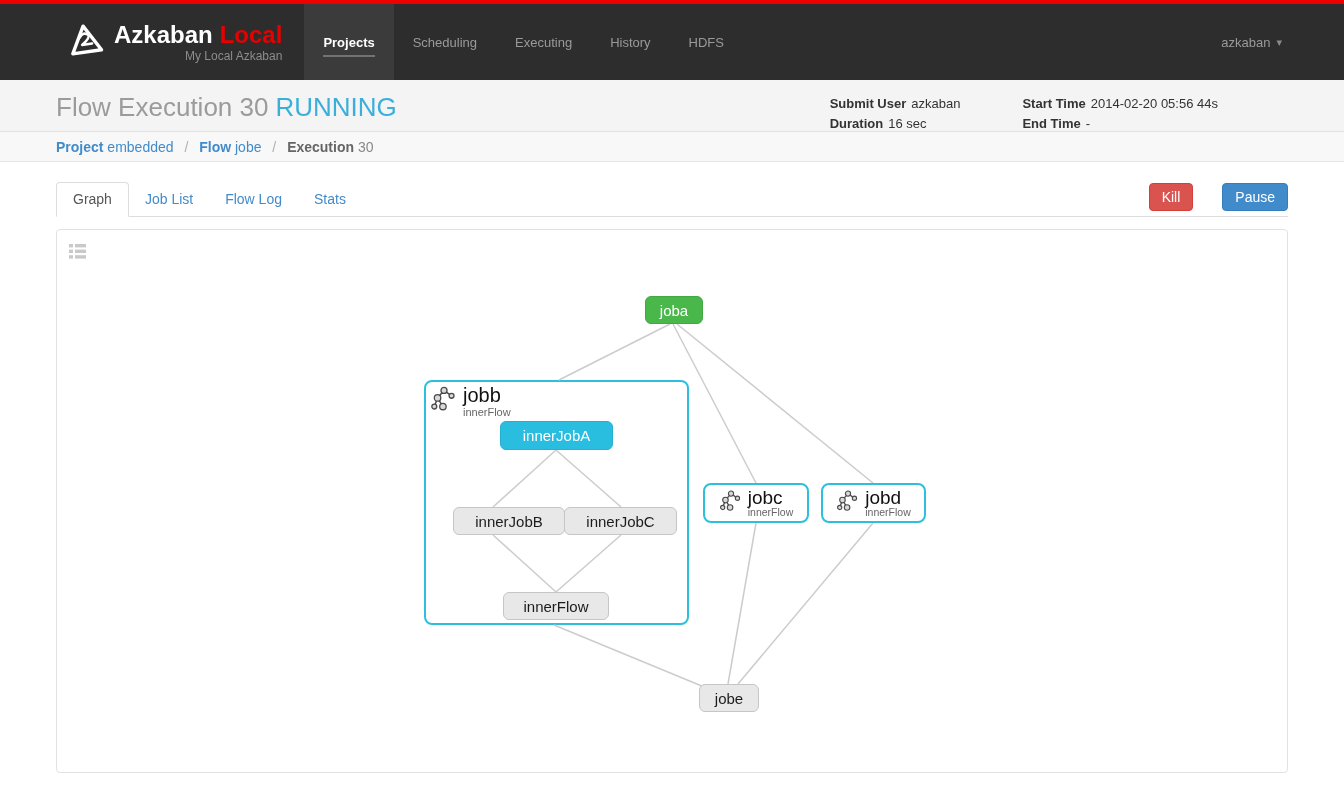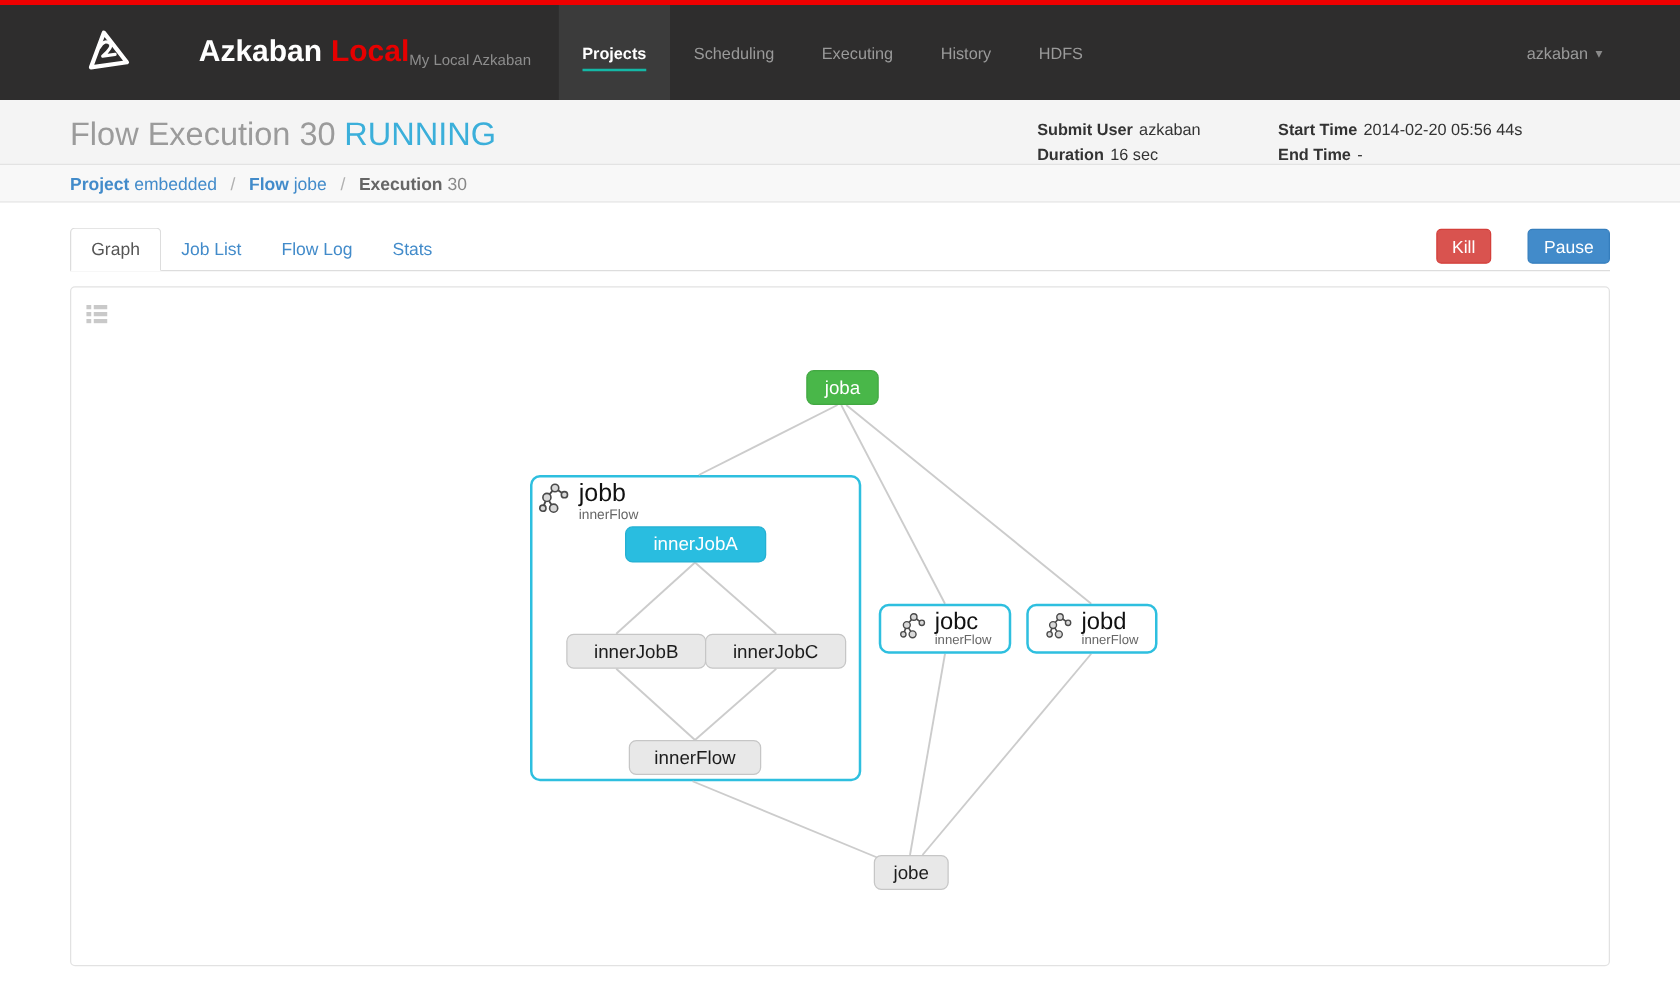--- a/index.html
+++ b/index.html
@@ -3,29 +3,29 @@
 <meta charset="utf-8">
 <style>
   * { box-sizing: border-box; margin: 0; padding: 0; }
   html,body { width:1344px; height:804px; background:#fff; font-family:"Liberation Sans", sans-serif; overflow:hidden; }
 
   
   .top-red { height:4px; background:#ee0000; }
   .navbar { height:76px; background:#2e2d2d; display:flex; align-items:stretch; }
   .brand { display:flex; align-items:center; padding-left:66px; cursor:pointer; }
   .brand-logo { margin-right:10px; }
-  .brand-text { display:flex; flex-direction:row;margin-left:45px; }
+  .brand-text { display:flex; flex-direction:column; }
   .brand-row { font-size:24px; font-weight:bold; line-height:26px; white-space:nowrap; }
   .brand-name { color:#ffffff; }
   .brand-accent { color:#e60000; margin-left:7px; }
   .brand-sub { font-size:12px; color:#8d8d8d; align-self:flex-end; margin-top:1px; }
   .nav-items { display:flex; align-items:stretch; margin-left:22px; }
   .nav-item { display:flex; align-items:center; padding:0 19px; font-size:13px; color:#9a9a9a; cursor:pointer; }
   .nav-item.active { background:#3b3b3b; color:#fff; font-weight:bold; }
-  .nav-item.active .nav-label { border-bottom:2px solid #14b8a6; padding-bottom:5px; margin-bottom:-7px; }
+  .nav-item.active .nav-label { border-bottom:2px solid #737373; padding-bottom:5px; margin-bottom:-7px; }
   .nav-spacer { flex:1; }
   .user-menu { display:flex; align-items:center; gap:6px; padding-right:62px; font-size:13px; color:#9a9a9a; cursor:pointer; }
   .caret { font-size:11px; color:#8a8a8a; }
 
   
   .page-header { background:#f4f4f4; border-bottom:1px solid #e3e3e3; padding:13px 56px 11px 56px; display:flex; justify-content:space-between; align-items:flex-start; height:52px; }
   .flow-title { font-size:26px; font-weight:400; color:#9b9b9b; line-height:28px; }
   .flow-status { color:#3bafda; margin-left:7px; }
   .exec-meta { display:flex; gap:62px; margin-right:70px; padding-top:1px; }
   .meta-col { display:flex; flex-direction:column; }

